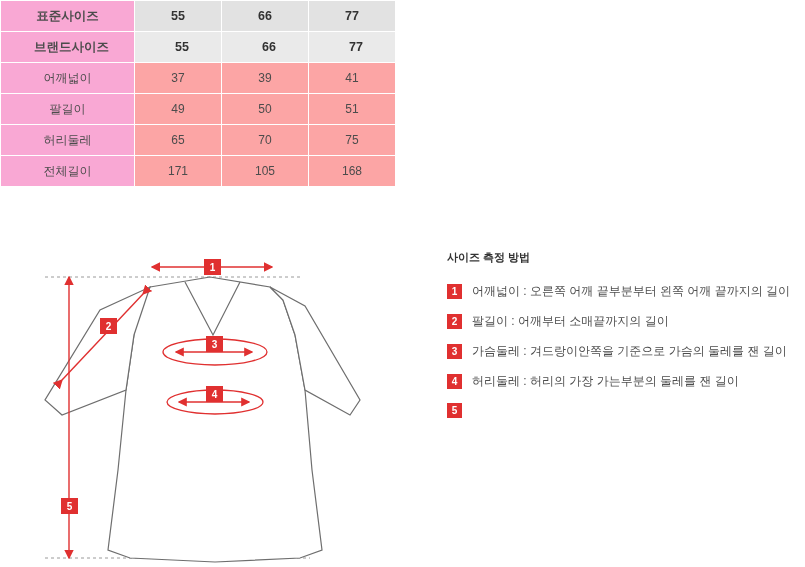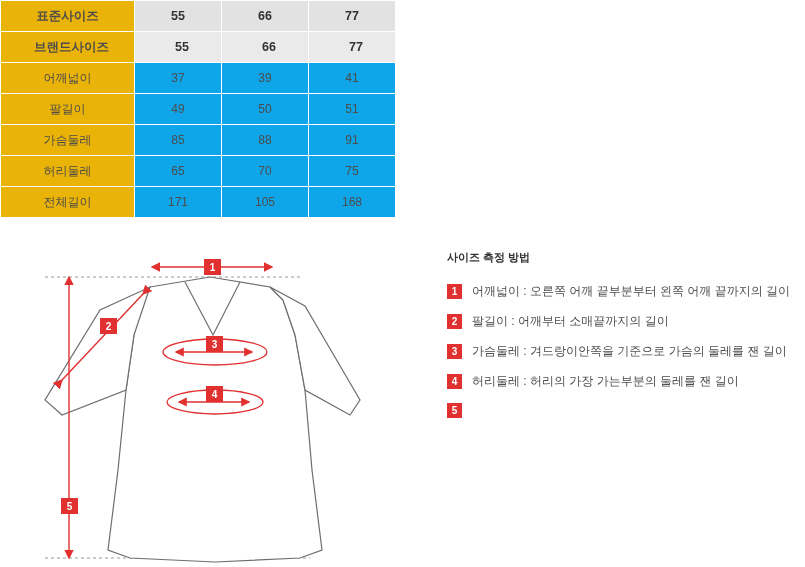--- a/index.html
+++ b/index.html
@@ -39,25 +39,25 @@
     color: #333333;
   }
   .size-table .hdr-row-2 td {
     background: #eaeaea;
     font-weight: bold;
     font-size: 12.5px;
     color: #333333;
     padding-left: 8px;
   }
   .size-table tbody tr td:first-child {
-    background: #eab308;
+    background: #f9a8d4;
     color: #4c4c4c;
   }
   .size-table tbody tr td {
-    background: #0ea5e9;
+    background: #fca5a5;
   }
   .size-table col.label-col { width: 134px; }
   .size-table col.val-col { width: 87px; }
 
   
   .figure-wrap {
     position: absolute;
     left: 0;
     top: 240px;
     width: 430px;
@@ -130,26 +130,20 @@
       <td>39</td>
       <td>41</td>
     </tr>
     <tr>
       <td>팔길이</td>
       <td>49</td>
       <td>50</td>
       <td>51</td>
     </tr>
     <tr>
-      <td>가슴둘레</td>
-      <td>85</td>
-      <td>88</td>
-      <td>91</td>
-    </tr>
-    <tr>
       <td>허리둘레</td>
       <td>65</td>
       <td>70</td>
       <td>75</td>
     </tr>
     <tr>
       <td>전체길이</td>
       <td>171</td>
       <td>105</td>
       <td>168</td>

